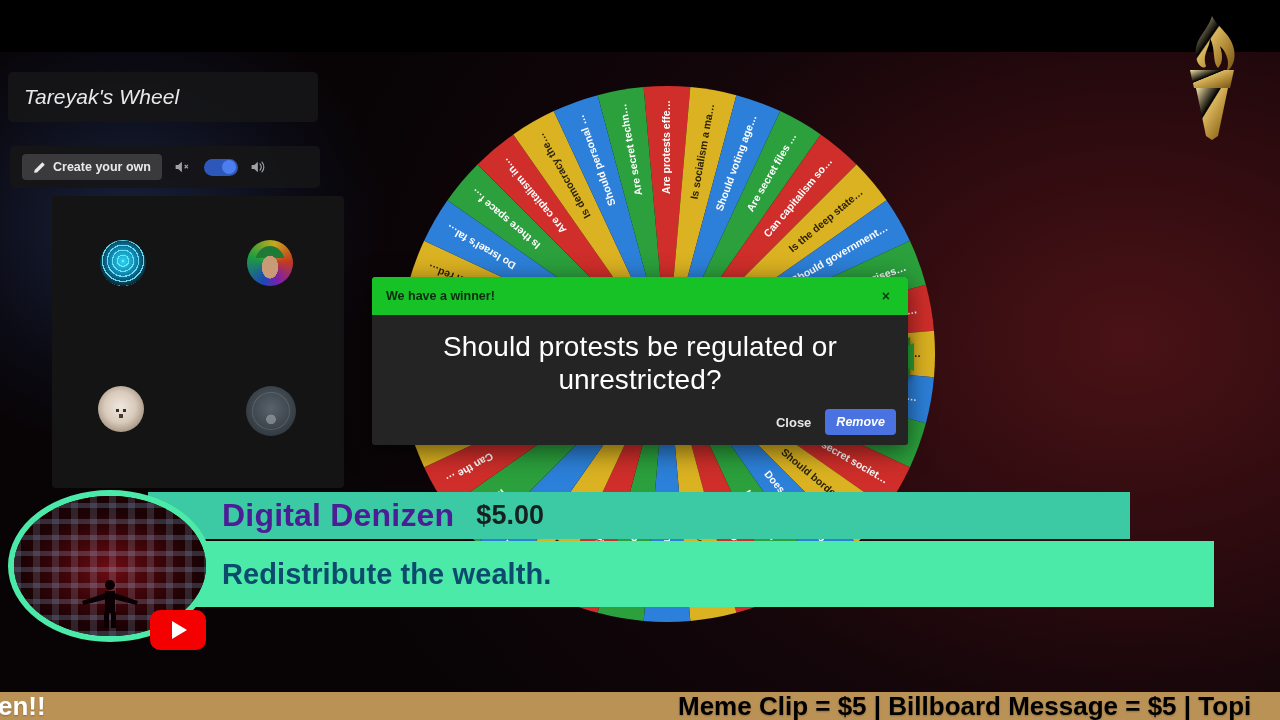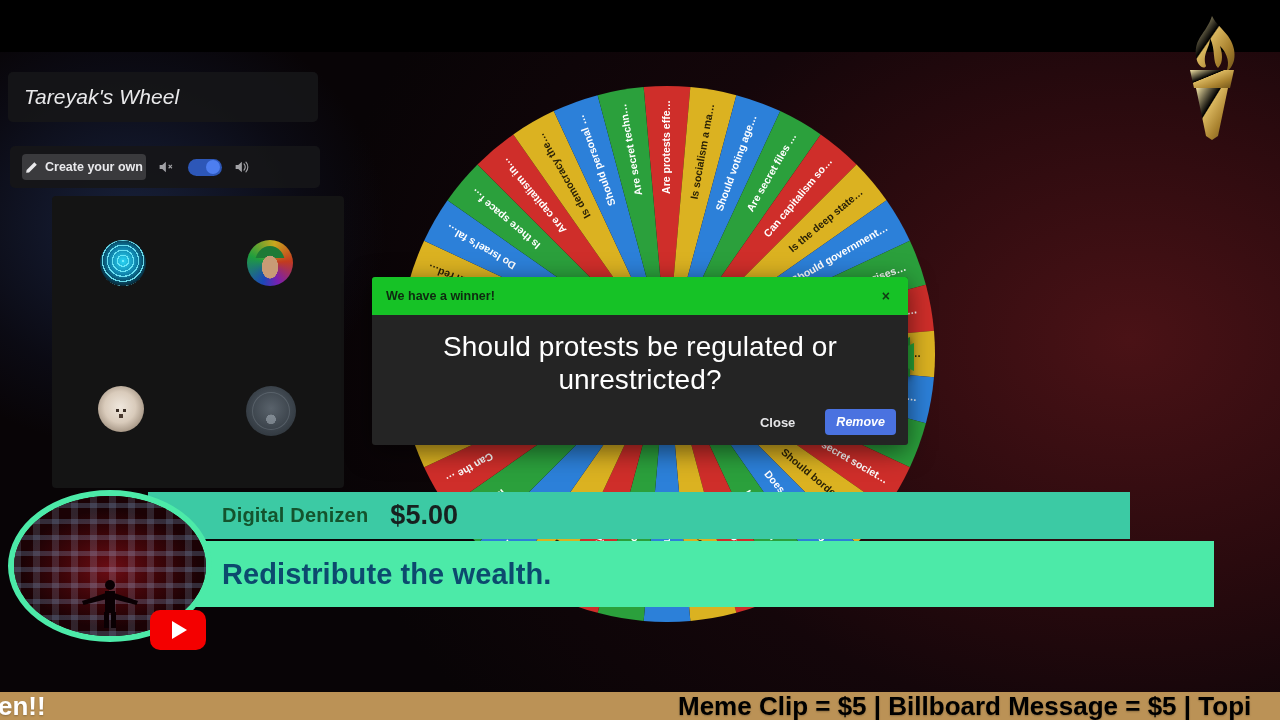--- a/index.html
+++ b/index.html
@@ -58,21 +58,21 @@
   }
   .title-box .t { color: #e8e8ea; font-size: 21px; letter-spacing: .1px; }
 
   .toolbar {
     position: absolute; left: 10px; top: 146px; width: 310px; height: 42px;
     background: rgba(22,22,24,.92); border-radius: 5px;
     display: flex; align-items: center; padding: 0 12px; gap: 12px;
   }
   .btn-create {
     display: flex; align-items: center; gap: 7px;
-    background: #3a3a3d; border-radius: 4px; height: 26px; padding: 0 3px;
+    background: #3a3a3d; border-radius: 4px; height: 26px; padding: 0 11px;
     color: #e9e9ec; font-size: 12.5px; font-weight: 600; cursor: pointer;
   }
   .pencil { width: 13px; height: 13px; display: block; }
   .spk { width: 18px; height: 16px; display: block; opacity: .78; }
   .toggle {
     width: 34px; height: 17px; border-radius: 9px; background: #2d57b8;
     position: relative; cursor: pointer;
   }
   .toggle .knob {
     position: absolute; right: 1.5px; top: 1.5px; width: 14px; height: 14px;
@@ -121,35 +121,35 @@
   .dialog-body {
     padding: 16px 24px 0 24px; height: 94px;
     display: flex; align-items: flex-start; justify-content: center;
   }
   .dialog-body .q {
     color: #ffffff; font-size: 28px; line-height: 1.17; text-align: center;
     font-weight: 400; letter-spacing: .1px;
   }
   .dialog-foot {
     position: absolute; right: 12px; bottom: 10px;
-    display: flex; align-items: center; gap: 30px;
+    display: flex; align-items: center; gap: 14px;
   }
   .btn-close-text { color: #e6e6e8; font-size: 13px; font-weight: 700; cursor: pointer; }
   .btn-remove {
     background: #4a72e0; color: #fff; font-size: 12.5px; font-weight: 700;
     padding: 6px 11px; border-radius: 4px; cursor: pointer; font-style: italic;
   }
 
   
   .alert-bar-top {
     position: absolute; left: 148px; top: 492px; width: 982px; height: 47px;
     background: #3ccaa4; display: flex; align-items: center; padding-left: 74px;
     gap: 22px;
   }
-  .alert-bar-top .donor { color: #14532d; font-size: 20px; font-weight: 700; letter-spacing: .2px; }
+  .alert-bar-top .donor { color: #4c1d95; font-size: 32px; font-weight: 700; letter-spacing: .2px; }
   .alert-bar-top .amount { color: #17211f; font-size: 27px; font-weight: 700; }
   .alert-bar-msg {
     position: absolute; left: 148px; top: 541px; width: 1066px; height: 66px;
     background: #4ceaa8; display: flex; align-items: center; padding-left: 74px;
   }
   .alert-bar-msg .msg { color: #0c4a6e; font-size: 29px; font-weight: 600; letter-spacing: .1px; }
 
   .alert-avatar {
     position: absolute; left: 8px; top: 490px; width: 204px; height: 152px;
     border-radius: 50%; border: 6px solid #4ceaa8; overflow: hidden;

